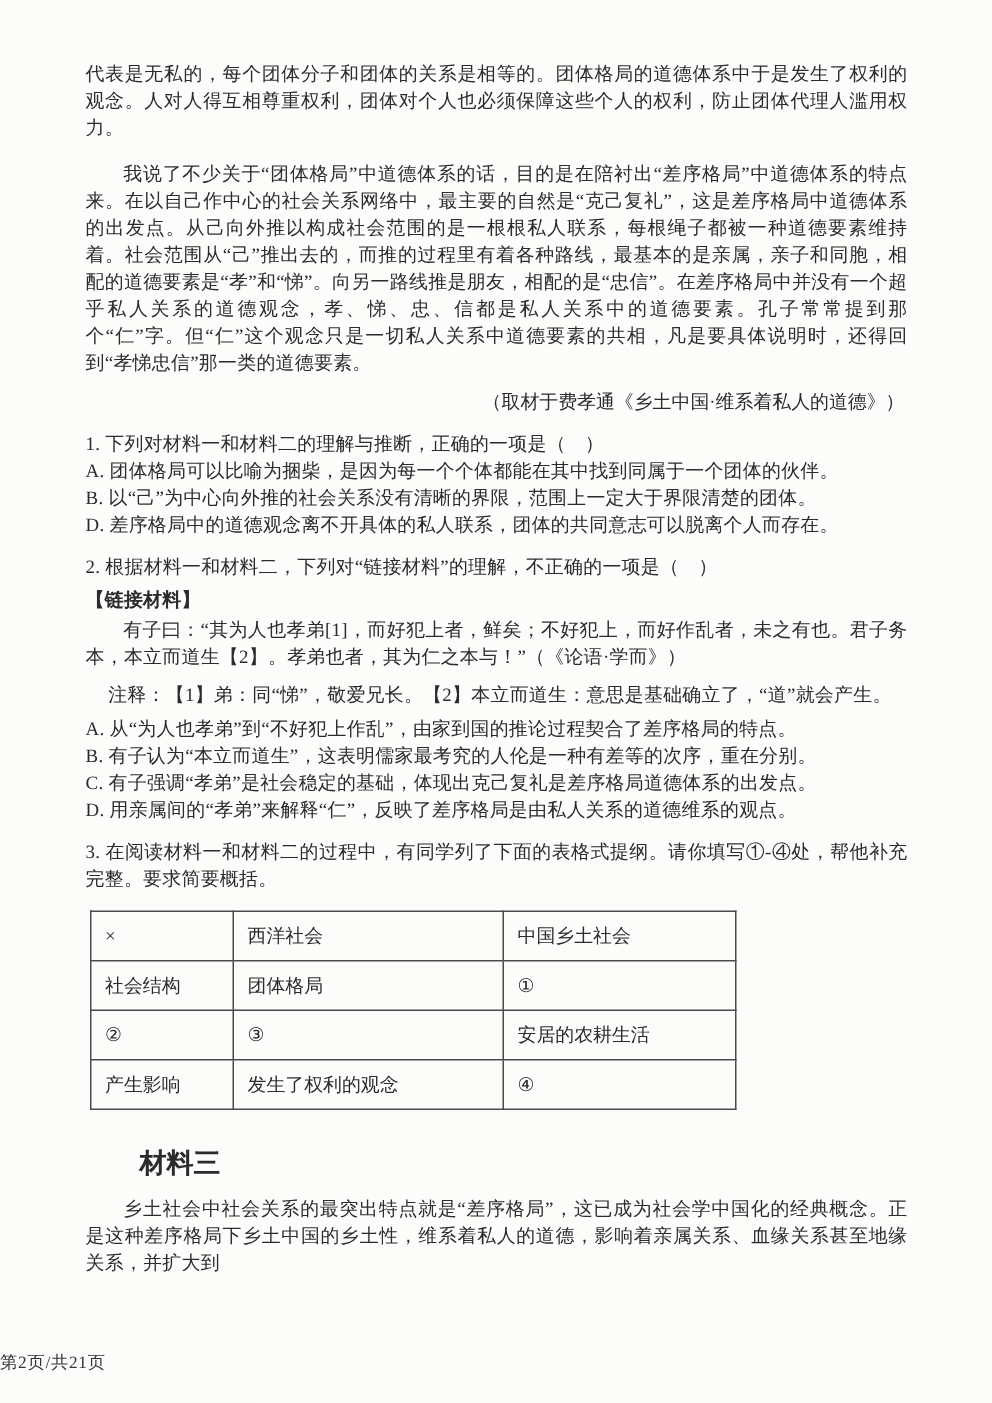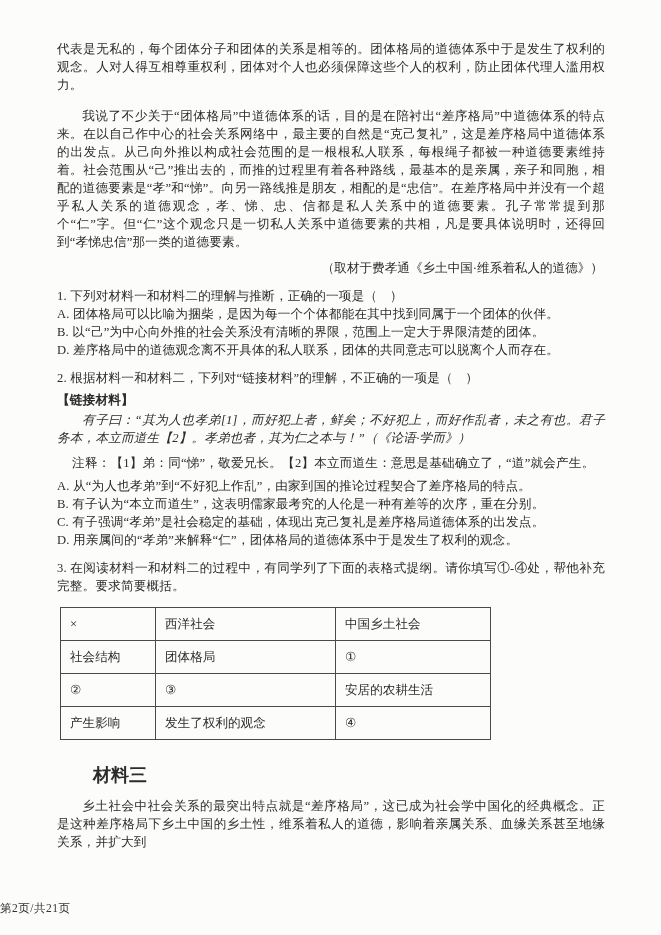--- a/index.html
+++ b/index.html
@@ -28,21 +28,21 @@
   .small-gap { margin-top: 5px; }
   .source-line {
     font-size: 12.6px;
     line-height: 18px;
     text-align: right;
     margin-top: 8px;
     padding-right: 2px;
   }
   .stem { margin-top: 10px; }
   .link-label { font-weight: bold; margin-top: 4px; }
-  .quote { font-style: italic; text-indent: 2em; margin-top: 2px; }
+  .quote { text-indent: 2em; margin-top: 2px; }
   .note { text-indent: 1.2em; margin-top: 7px; }
   .q3-table {
     border-collapse: collapse;
     table-layout: fixed;
     margin: 12px 0 0 3px;
     width: 430px;
   }
   .q3-table td {
     border: 1px solid #4a4a4a;
     font-size: 12.6px;
@@ -91,21 +91,21 @@
   <p class="option">B. 以“己”为中心向外推的社会关系没有清晰的界限，范围上一定大于界限清楚的团体。</p>
   <p class="option">D. 差序格局中的道德观念离不开具体的私人联系，团体的共同意志可以脱离个人而存在。</p>
 
   <p class="stem small-gap">2. 根据材料一和材料二，下列对“链接材料”的理解，不正确的一项是（　）</p>
   <p class="link-label">【链接材料】</p>
   <p class="quote">有子曰：“其为人也孝弟[1]，而好犯上者，鲜矣；不好犯上，而好作乱者，未之有也。君子务本，本立而道生【2】。孝弟也者，其为仁之本与！”（《论语·学而》）</p>
   <p class="note">注释：【1】弟：同“悌”，敬爱兄长。【2】本立而道生：意思是基础确立了，“道”就会产生。</p>
   <p class="option small-gap">A. 从“为人也孝弟”到“不好犯上作乱”，由家到国的推论过程契合了差序格局的特点。</p>
   <p class="option">B. 有子认为“本立而道生”，这表明儒家最考究的人伦是一种有差等的次序，重在分别。</p>
   <p class="option">C. 有子强调“孝弟”是社会稳定的基础，体现出克己复礼是差序格局道德体系的出发点。</p>
-  <p class="option">D. 用亲属间的“孝弟”来解释“仁”，团体格局的道德体系中于是发生了权利的观念。</p>
+  <p class="option">D. 用亲属间的“孝弟”来解释“仁”，反映了差序格局是由私人关系的道德维系的观点。</p>
 
   <p class="stem small-gap">3. 在阅读材料一和材料二的过程中，有同学列了下面的表格式提纲。请你填写①-④处，帮他补充完整。要求简要概括。</p>
 
   <table class="q3-table">
     <tbody>
       <tr>
         <td class="col1">×</td>
         <td class="col2">西洋社会</td>
         <td class="col3">中国乡土社会</td>
       </tr>

